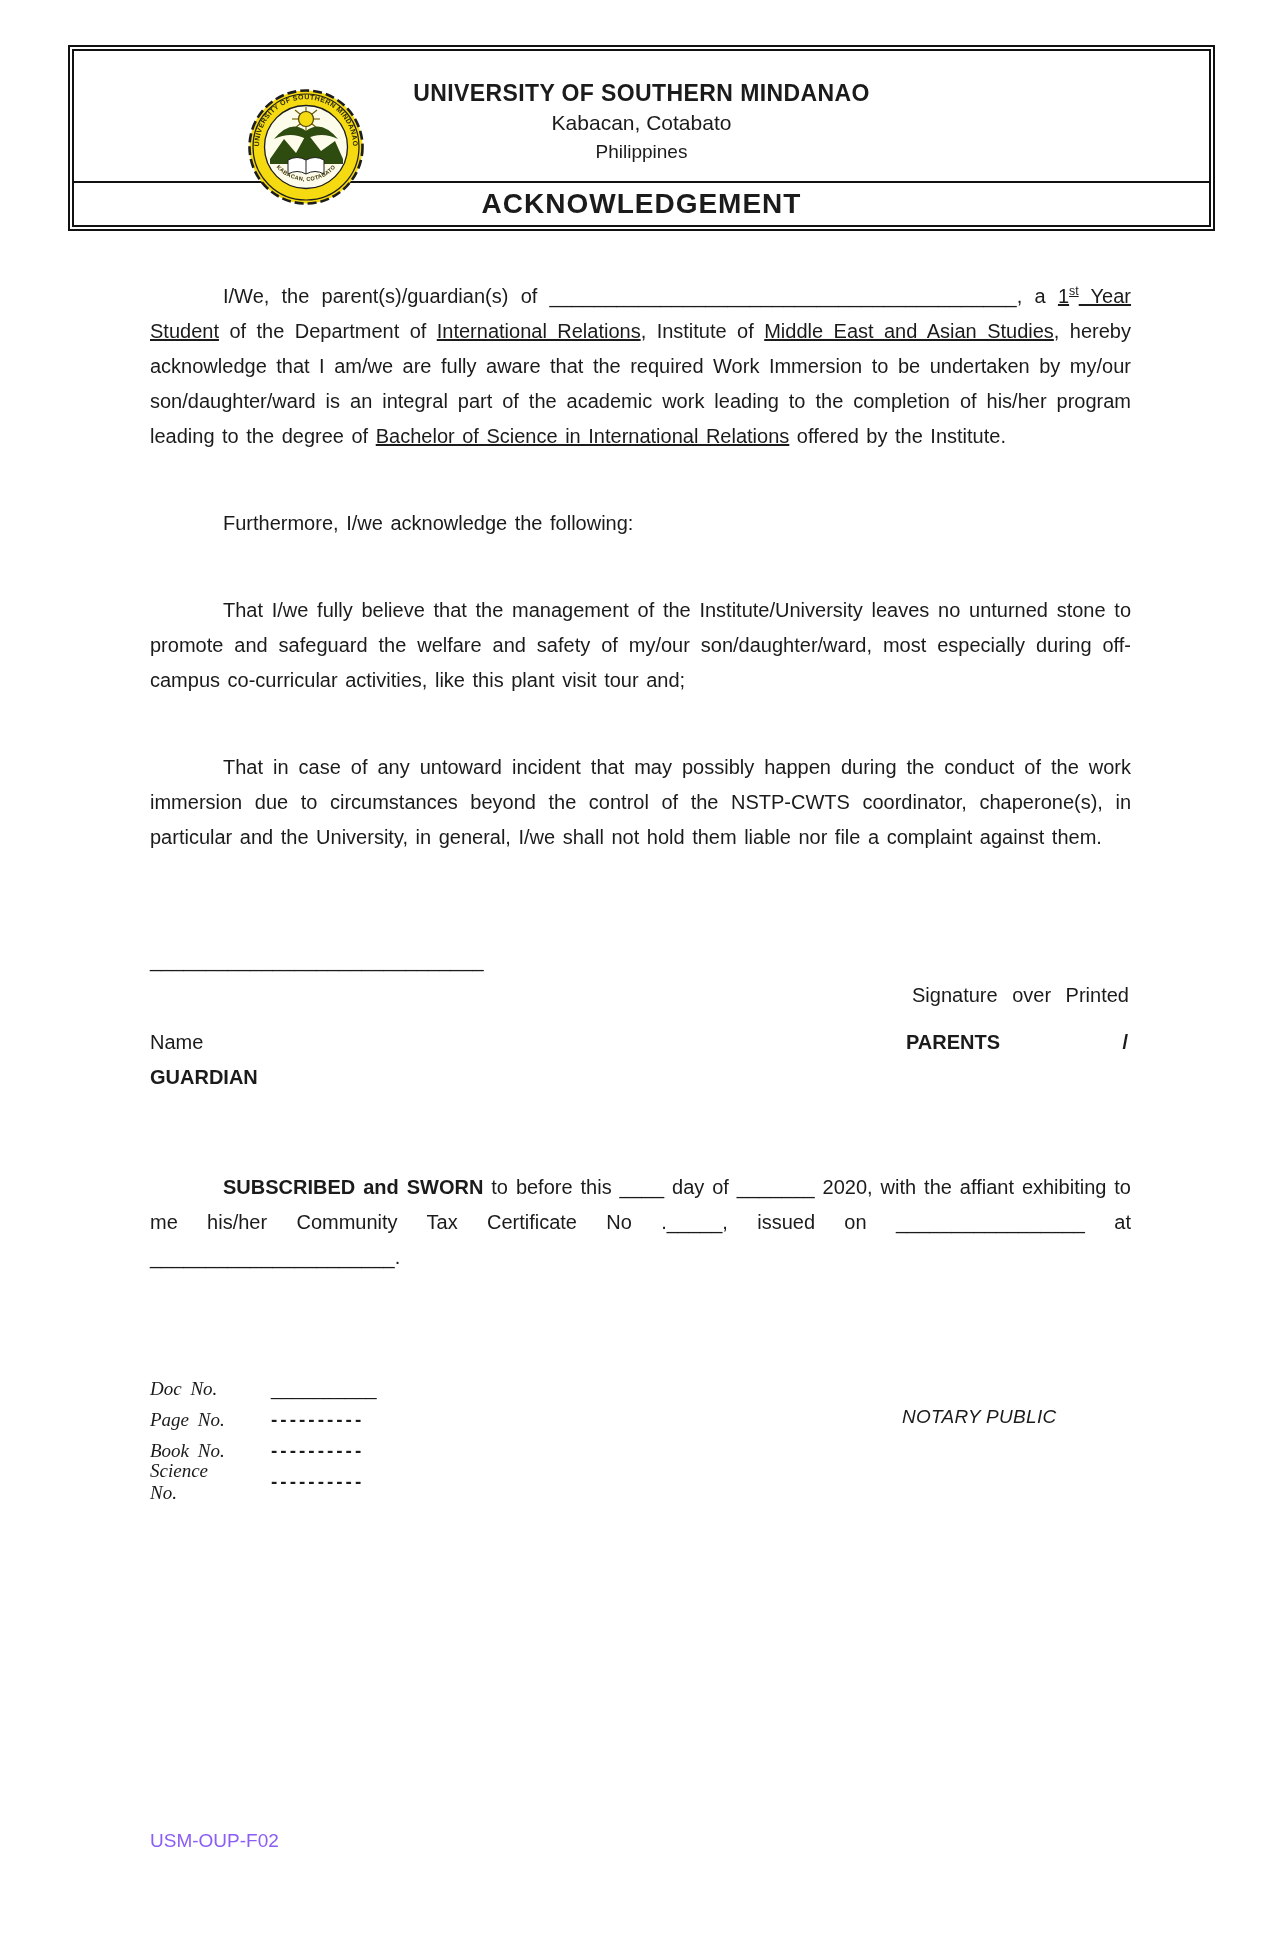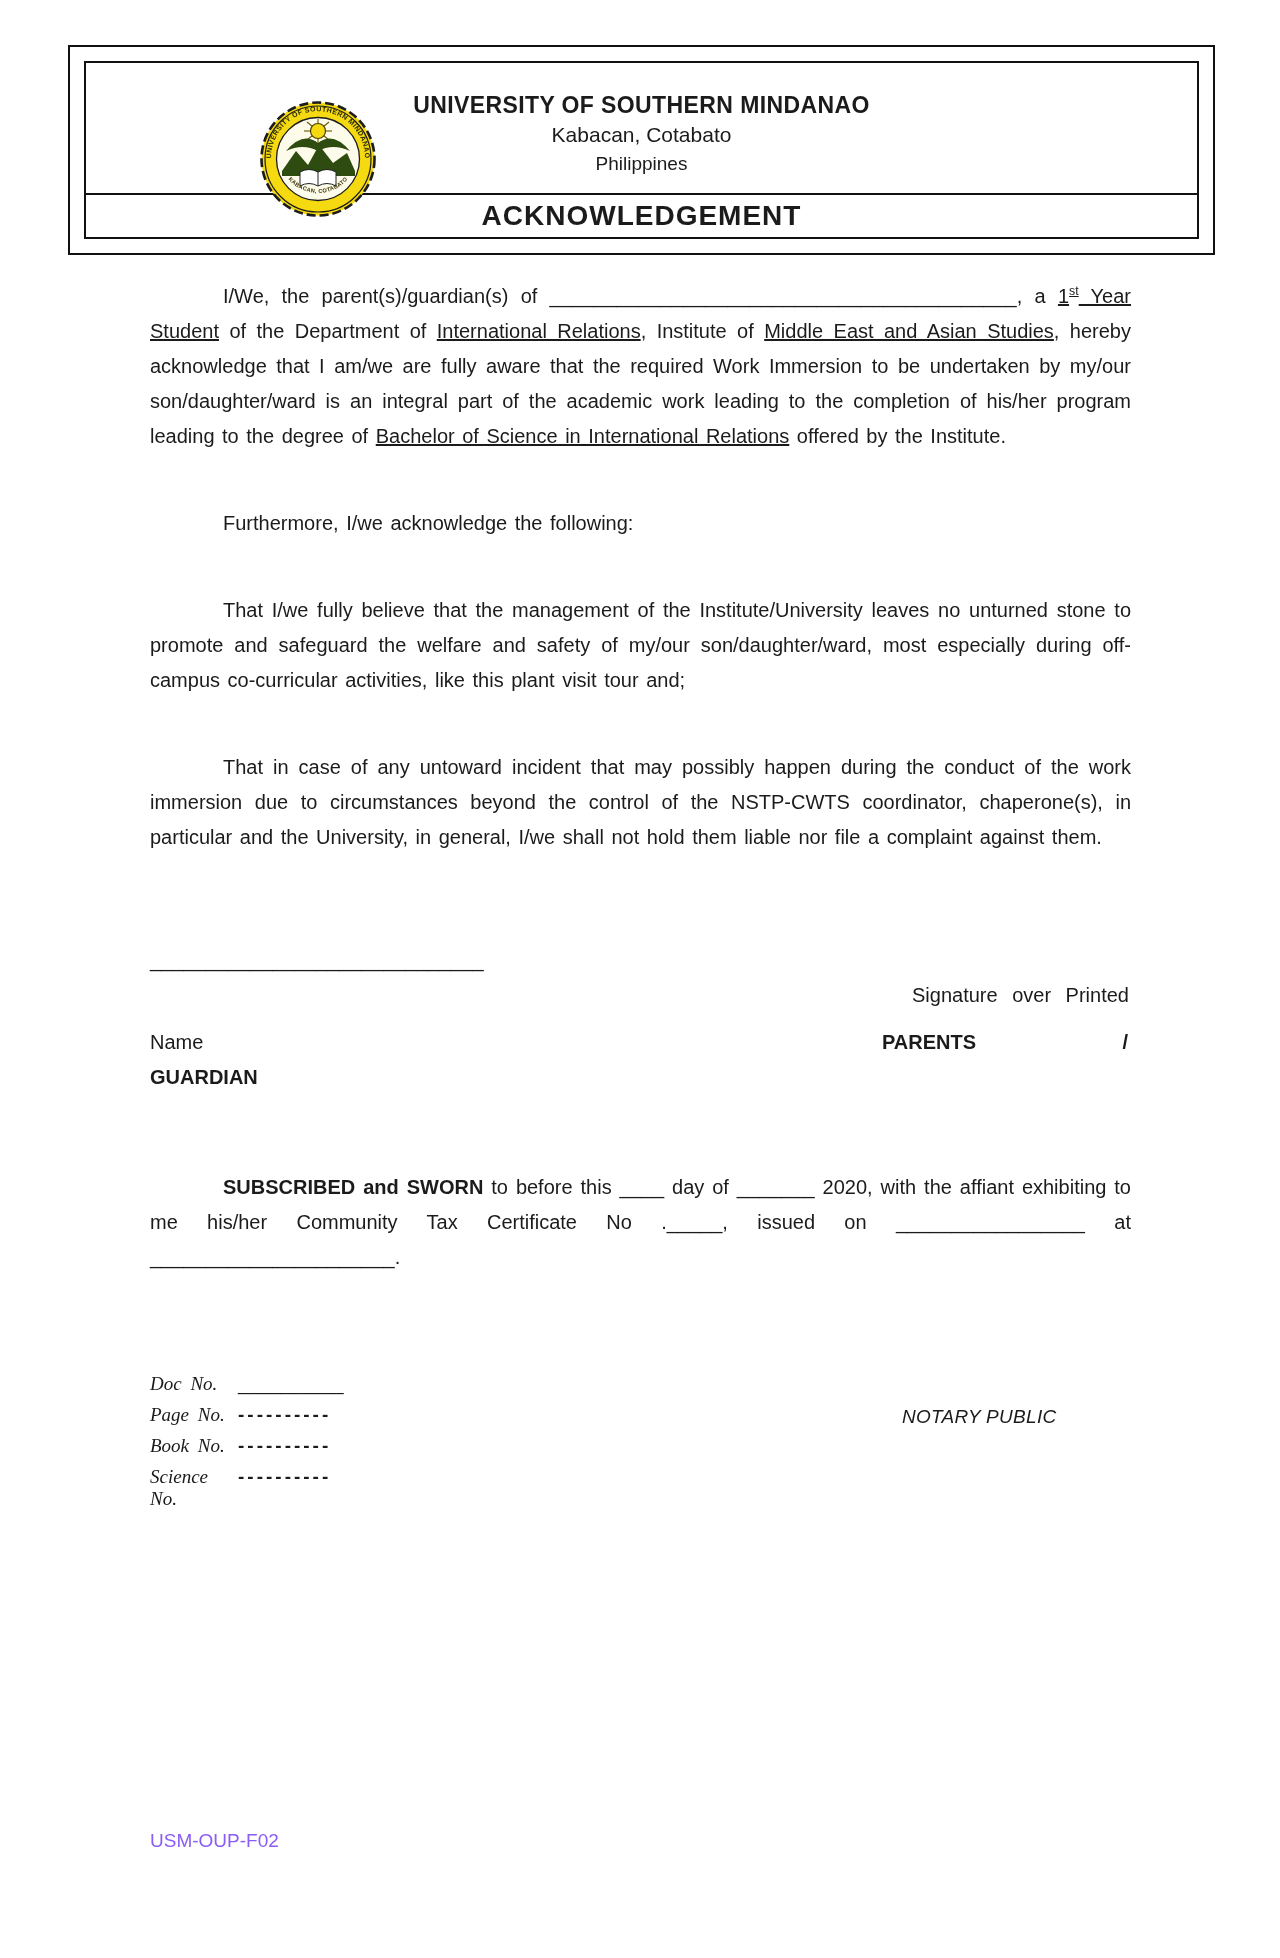--- a/index.html
+++ b/index.html
@@ -8,21 +8,21 @@
     width:1280px;height:1958px;
     background:#ffffff;
     font-family:"Liberation Sans","DejaVu Sans",sans-serif;
     color:#1b1b1b;
     overflow:hidden;
   }
   
   .header-outer{
     position:absolute;left:68px;top:45px;width:1147px;
     border:2px solid #111;
-    padding:14px;
+    padding:2px;
     box-sizing:border-box;
   }
   .header-inner{
     border:2px solid #111;
     position:relative;
   }
   .header-top{
     height:120px;
     display:flex;flex-direction:column;justify-content:center;align-items:center;
     text-align:center;
@@ -51,28 +51,28 @@
     word-spacing:2px;
     margin:52px 0 0 0;
   }
   .para.first{margin-top:60px;}
   
   .sig-block{margin-top:88px;font-size:20px;line-height:35px;}
   .sig-rule{letter-spacing:0;padding-right:2px;white-space:nowrap;}
   .sig-caption{text-align:right;word-spacing:9px;padding-right:2px;}
   .sig-row{position:relative;height:35px;margin-top:12px;}
   .sig-name{position:absolute;left:0;top:0;}
-  .sig-role1{position:absolute;left:732px;top:0;font-weight:700;}
+  .sig-role1{position:absolute;left:756px;top:0;font-weight:700;}
   .sig-slash{position:absolute;right:3px;top:0;font-weight:700;}
   .sig-role2{font-weight:700;}
   
   .sworn{margin-top:75px;}
   
   .notary{margin-top:98px;position:relative;font-size:19px;}
-  .notary-row{display:flex;align-items:flex-start;height:31px;}
+  .notary-row{display:flex;align-items:center;height:31px;gap:33px;}
   .notary-label{
     font-family:"Liberation Serif","DejaVu Serif",serif;
     font-style:italic;
     width:88px;
     word-spacing:4px;
     flex:0 0 auto;
   }
   .notary-line{white-space:nowrap;}
   .notary-line.dashed{letter-spacing:3px;font-weight:600;}
   .notary-public{

